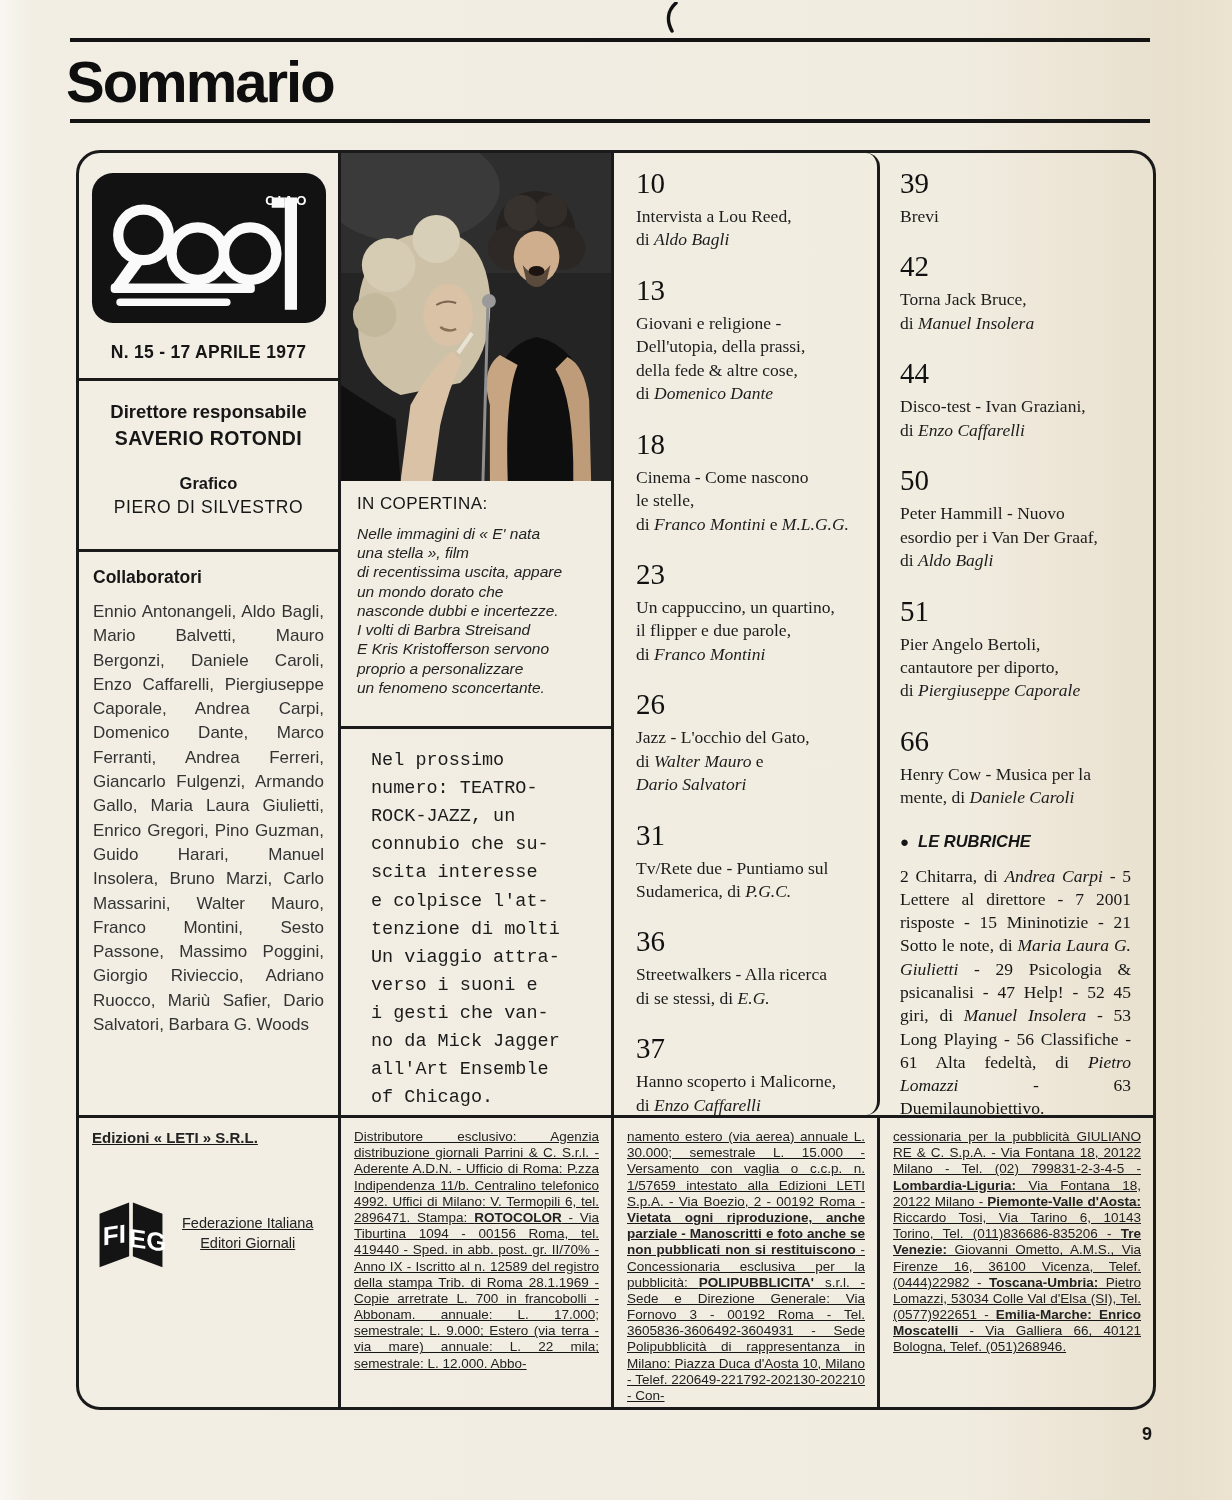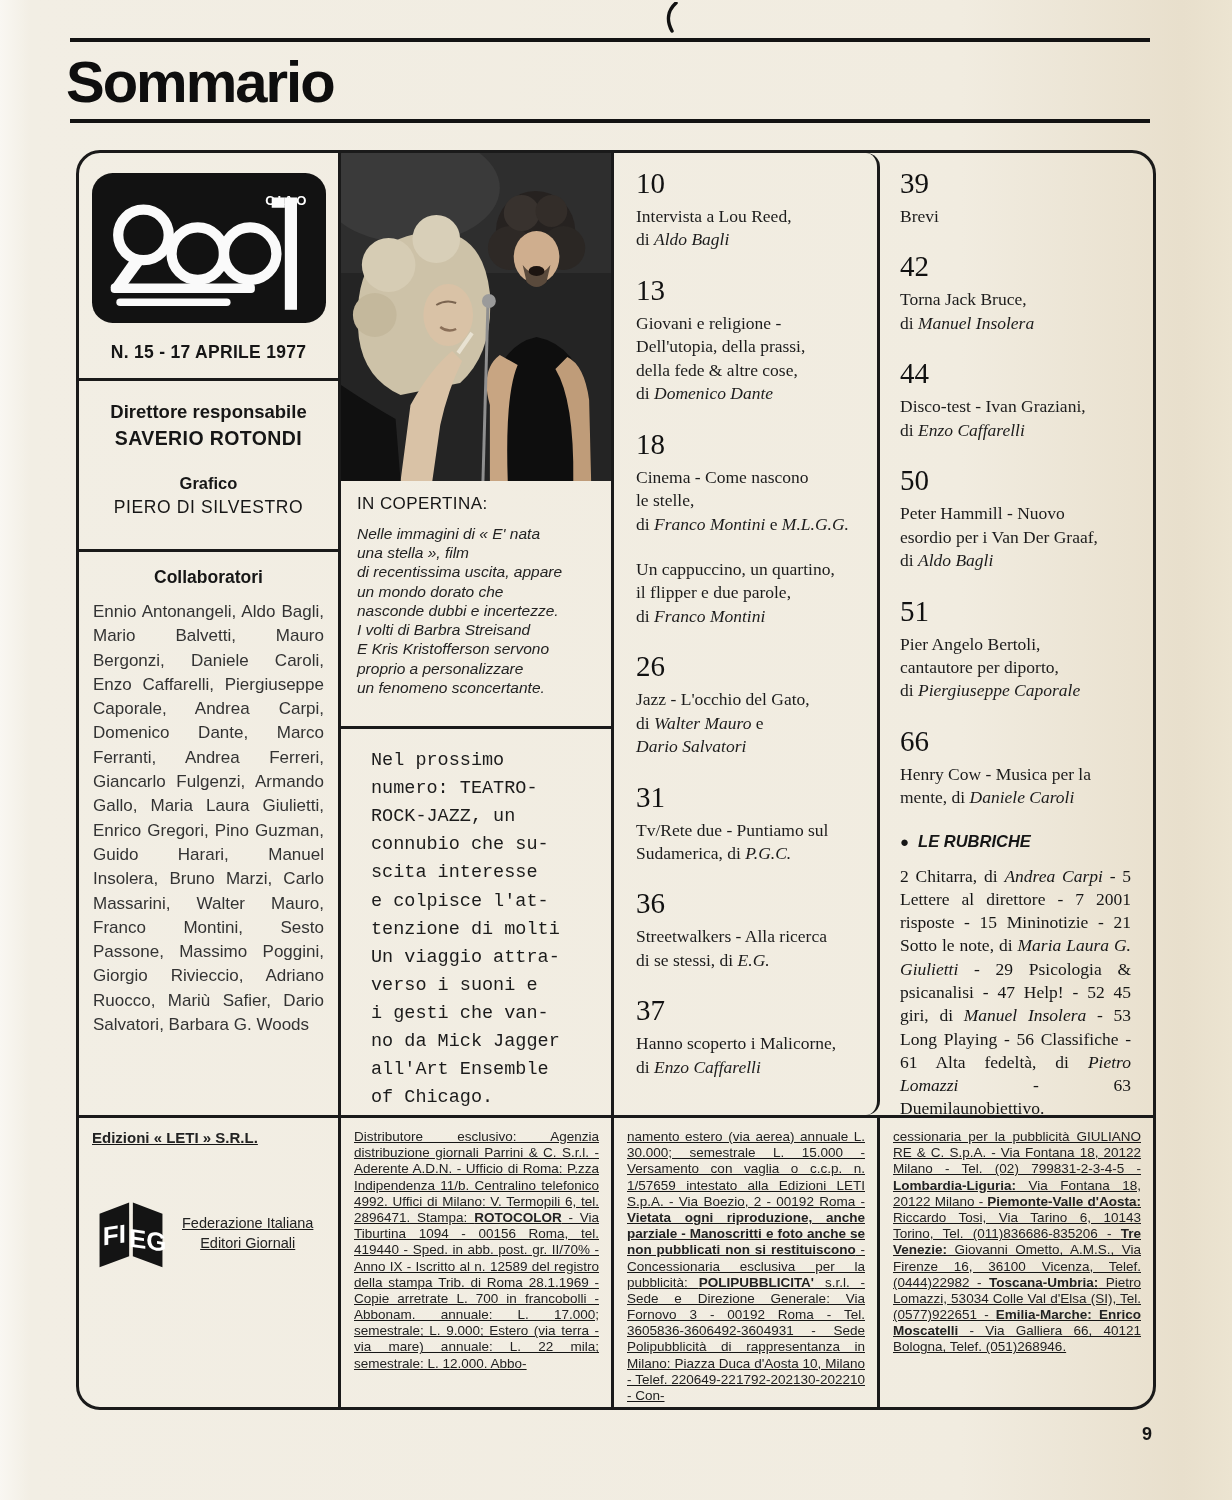--- a/index.html
+++ b/index.html
@@ -28,21 +28,21 @@
   .logo-wrap { padding-top:20px; text-align:center; }
   .logo-svg { width:234px; height:150px; }
   .issue-line { margin-top:15px; text-align:center; font-weight:bold; font-size:17.5px; letter-spacing:.3px; }
   .hdiv { height:3px; background:#1a1a1a; margin-top:15px; }
   .director-block { text-align:center; padding:20px 8px 16px; }
   .director-label { font-weight:bold; font-size:18.5px; }
   .director-name  { font-weight:bold; font-size:19.5px; letter-spacing:.4px; margin-top:4px; }
   .grafico-label  { font-weight:bold; font-size:16.5px; margin-top:24px; }
   .grafico-name   { font-size:17.5px; letter-spacing:.6px; margin-top:4px; }
   .collab-block { padding:15px 14px 0; }
-  .collab-head { text-align:center; font-weight:bold; font-size:17.5px; margin-bottom:12px; }
+  .collab-head { text-align:left; font-weight:bold; font-size:17.5px; margin-bottom:12px; }
   .collab-list { font-size:17px; line-height:1.43; text-align:justify; color:#333; }
 
   
   .photo-wrap { height:328px; background:#202020; }
   .photo-wrap svg { display:block; width:100%; height:100%; }
   .cover-block { padding:13px 16px 14px; }
   .cover-head { font-size:17px; letter-spacing:.4px; margin-bottom:10px; }
   .cover-caption { font-style:italic; font-size:15.5px; line-height:1.24; white-space:pre-line; color:#222; }
   .typewriter { padding:18px 8px 0 30px; font-family:"Liberation Mono","DejaVu Sans Mono",monospace;
                 font-size:18.5px; line-height:1.52; white-space:pre-line; color:#1b1b1b; }
@@ -199,20 +199,21 @@
           </div>
           <div class="toc-entry">
             <div class="toc-num">18</div>
             <div>
               <div class="toc-line"><span>Cinema - Come nascono</span></div>
               <div class="toc-line"><span>le stelle,</span></div>
               <div class="toc-line"><span>di </span><i>Franco Montini</i><span> e </span><i>M.L.G.G.</i></div>
             </div>
           </div>
           <div class="toc-entry">
+            <div class="toc-num">23</div>
             <div>
               <div class="toc-line"><span>Un cappuccino, un quartino,</span></div>
               <div class="toc-line"><span>il flipper e due parole,</span></div>
               <div class="toc-line"><span>di </span><i>Franco Montini</i></div>
             </div>
           </div>
           <div class="toc-entry">
             <div class="toc-num">26</div>
             <div>
               <div class="toc-line"><span>Jazz - L'occhio del Gato,</span></div>

